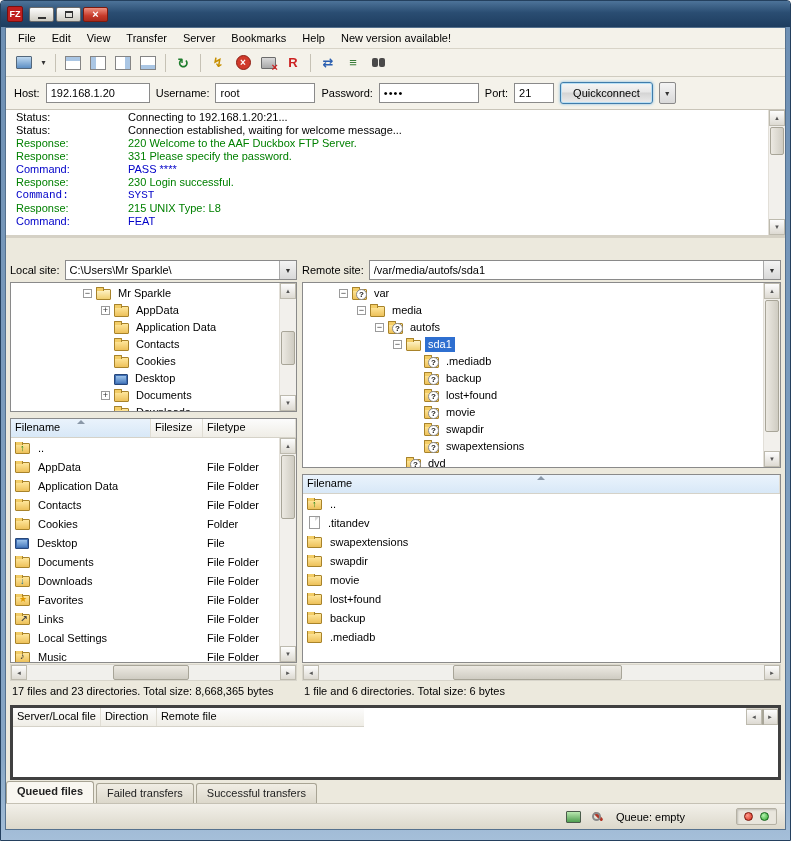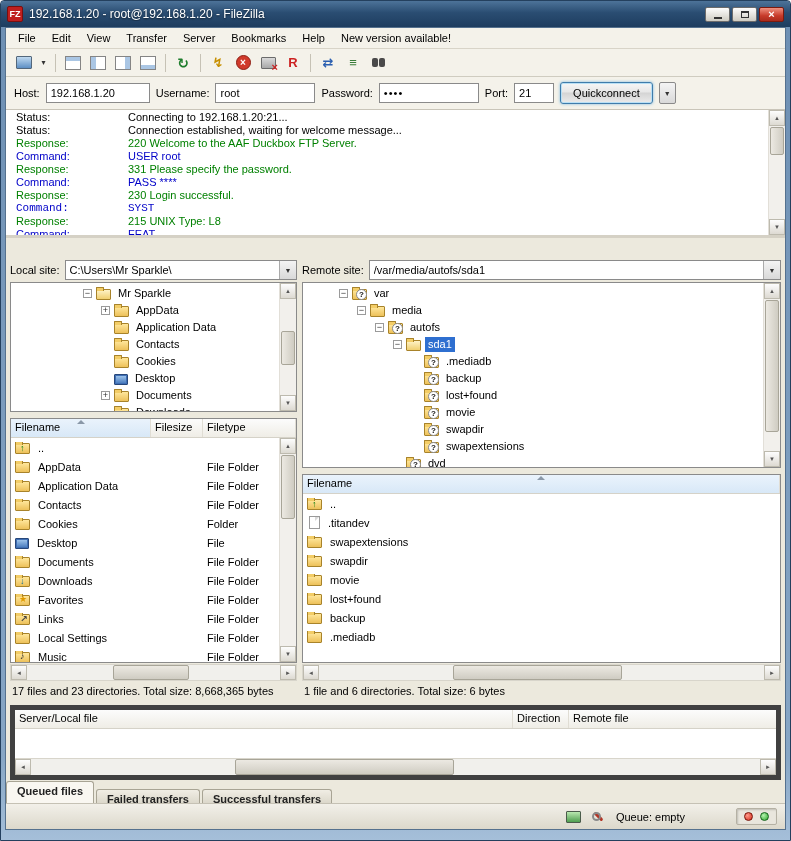--- a/index.html
+++ b/index.html
@@ -120,31 +120,31 @@
   .ti-folder-download::after{content:"↓";position:absolute;left:4px;top:-1px;color:#0a6a9a;font-weight:bold;font-size:9px;}
   .ti-folder-star::after{content:"★";position:absolute;left:3px;top:-2px;color:#e09a00;font-size:9px;}
   .ti-folder-link::after{content:"↗";position:absolute;left:4px;top:-1px;color:#444;font-weight:bold;font-size:9px;}
   .ti-folder-music::after{content:"♪";position:absolute;left:4px;top:-2px;color:#333;font-size:9px;}
   .ti-desktop{width:14px;height:11px;background:#3f6fb5;border:1px solid #27477a;border-radius:1px;margin-top:1px;}
   .ti-desktop::before{content:"";position:absolute;inset:1px;background:linear-gradient(#9cc2ea,#4d7fc0);}
   .ti-file{width:11px;height:13px;background:#fff;border:1px solid #9a9a9a;margin-left:2px;}
   .ti-file::before{content:"";position:absolute;right:0;top:0;border-left:4px solid #d8d8d8;border-bottom:4px solid transparent;}
 
   
-  .queuebox{height:75px;flex:none;margin:0 4px;background:#fff;border:5px solid #404040;display:flex;flex-direction:column;overflow:hidden;}
+  .queuebox{height:75px;flex:none;margin:0 4px;background:#fff;border:3px solid #404040;display:flex;flex-direction:row;overflow:hidden;}
   .qheader{height:19px;flex:none;display:flex;border-bottom:1px solid #d5d2c8;background:linear-gradient(#fcfcfc,#efede6);}
   .qheader .hcell:nth-child(1){flex:1;}
   .qheader .hcell:nth-child(2){width:56px;flex:none;}
   .qheader .hcell:nth-child(3){width:207px;flex:none;border-right:none;}
   .qbody{flex:1;background:#fff;}
   .queuebox .hscroll{margin:0;border-left:none;border-right:none;border-bottom:none;}
 
   
   .tabs{height:23px;flex:none;display:flex;align-items:flex-end;gap:2px;background:#ece9dd;}
-  .tab{height:14px;padding:3px 10px;background:linear-gradient(#f0ede4,#dcd8cb);border:1px solid #a8a494;border-bottom:none;border-radius:3px 3px 0 0;white-space:nowrap;color:#222;font-weight:bold;}
+  .tab{height:20px;padding:3px 10px;background:linear-gradient(#f0ede4,#dcd8cb);border:1px solid #a8a494;border-bottom:none;border-radius:3px 3px 0 0;white-space:nowrap;color:#222;}
   .tab.active{height:22px;background:#f9f7f1;font-weight:bold;}
   .statusbar{height:26px;flex:none;background:linear-gradient(#f2f0e9,#dcd8cb);border-top:1px solid #c5c1b4;display:flex;align-items:center;padding:0 8px;}
   .sb-right{margin-left:auto;display:flex;align-items:center;gap:9px;}
   .ic-sb{width:16px;height:14px;position:relative;display:inline-flex;align-items:center;justify-content:center;}
   .ic-monitor-sb::before{content:"";width:13px;height:10px;background:linear-gradient(#b9e8b0,#4f9e4f);border:1px solid #4a5b4a;border-radius:1px;}
   .ic-wrench-sb::before{content:"";position:absolute;width:11px;height:3px;background:#b33425;border-radius:2px;transform:rotate(45deg);}
   .ic-wrench-sb::after{content:"";position:absolute;left:1px;top:2px;width:5px;height:5px;border:2px solid #8a8a8a;border-radius:50%;}
   .sb-text{white-space:nowrap;}
   .ledbox{display:flex;gap:7px;margin-left:42px;padding:3px 7px;border:1px solid #b5b1a4;background:#e9e6dd;border-radius:2px;box-shadow:inset 1px 1px 2px rgba(0,0,0,.18);}
   .led{width:9px;height:9px;border-radius:50%;}
@@ -153,21 +153,20 @@
 </style>
 </head>
 <body>
 
 <div id="window">
 
   <div class="titlebar">
     <div class="app-icon">
         <span>FZ</span>
       </div>
-    <div class="title-text">192.168.1.20 - root@192.168.1.20 - FileZilla</div>
     <div class="win-buttons">
       <div class="wbtn">
           <span class="glyph-min"></span>
         </div>
       <div class="wbtn">
           <span class="glyph-max"></span>
         </div>
       <div class="wbtn close">
           <span>×</span>
         </div>
@@ -247,21 +246,20 @@
       <div class="qc-drop">
           <span>▼</span>
         </div>
     </div>
 
     <div class="log">
       <div class="log-lines">
           <div class="log-line" style="color: rgb(0, 0, 0);"><span class="log-label">Status:</span><span class="log-text">Connecting to 192.168.1.20:21...</span></div>
           <div class="log-line" style="color: rgb(0, 0, 0);"><span class="log-label">Status:</span><span class="log-text">Connection established, waiting for welcome message...</span></div>
           <div class="log-line" style="color: rgb(0, 128, 0);"><span class="log-label">Response:</span><span class="log-text">220 Welcome to the AAF Duckbox FTP Server.</span></div>
-          <div class="log-line" style="color: rgb(0, 0, 200);"><span class="log-label">Command:</span><span class="log-text">USER root</span></div>
           <div class="log-line" style="color: rgb(0, 128, 0);"><span class="log-label">Response:</span><span class="log-text">331 Please specify the password.</span></div>
           <div class="log-line" style="color: rgb(0, 0, 200);"><span class="log-label">Command:</span><span class="log-text">PASS ****</span></div>
           <div class="log-line" style="color: rgb(0, 128, 0);"><span class="log-label">Response:</span><span class="log-text">230 Login successful.</span></div>
           <div class="log-line" style="color: rgb(0, 0, 200); font-family: Liberation Mono, monospace;"><span class="log-label">Command:</span><span class="log-text">SYST</span></div>
           <div class="log-line" style="color: rgb(0, 128, 0);"><span class="log-label">Response:</span><span class="log-text">215 UNIX Type: L8</span></div>
           <div class="log-line" style="color: rgb(0, 0, 200);"><span class="log-label">Command:</span><span class="log-text">FEAT</span></div>
         </div>
       <div class="vscroll">
         <div class="sarr up">▲</div>
         <div class="sthumb th-log"></div>

